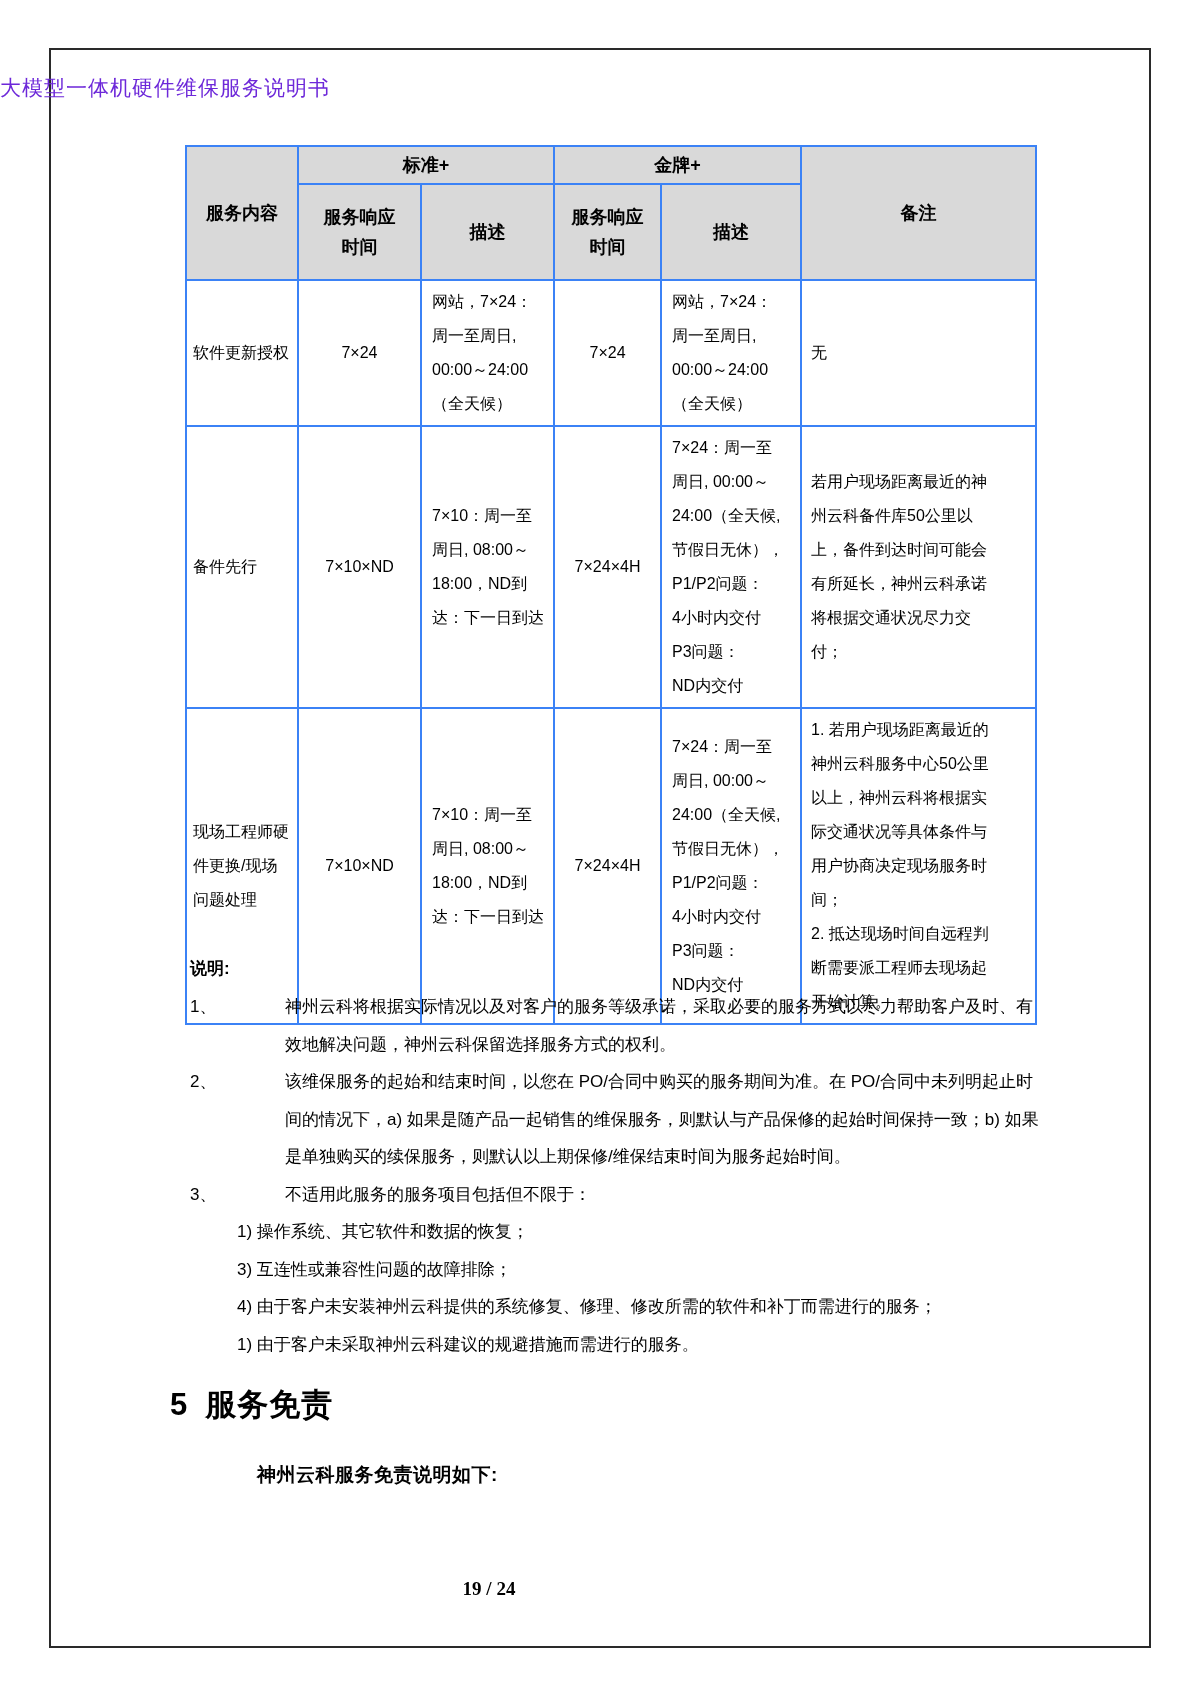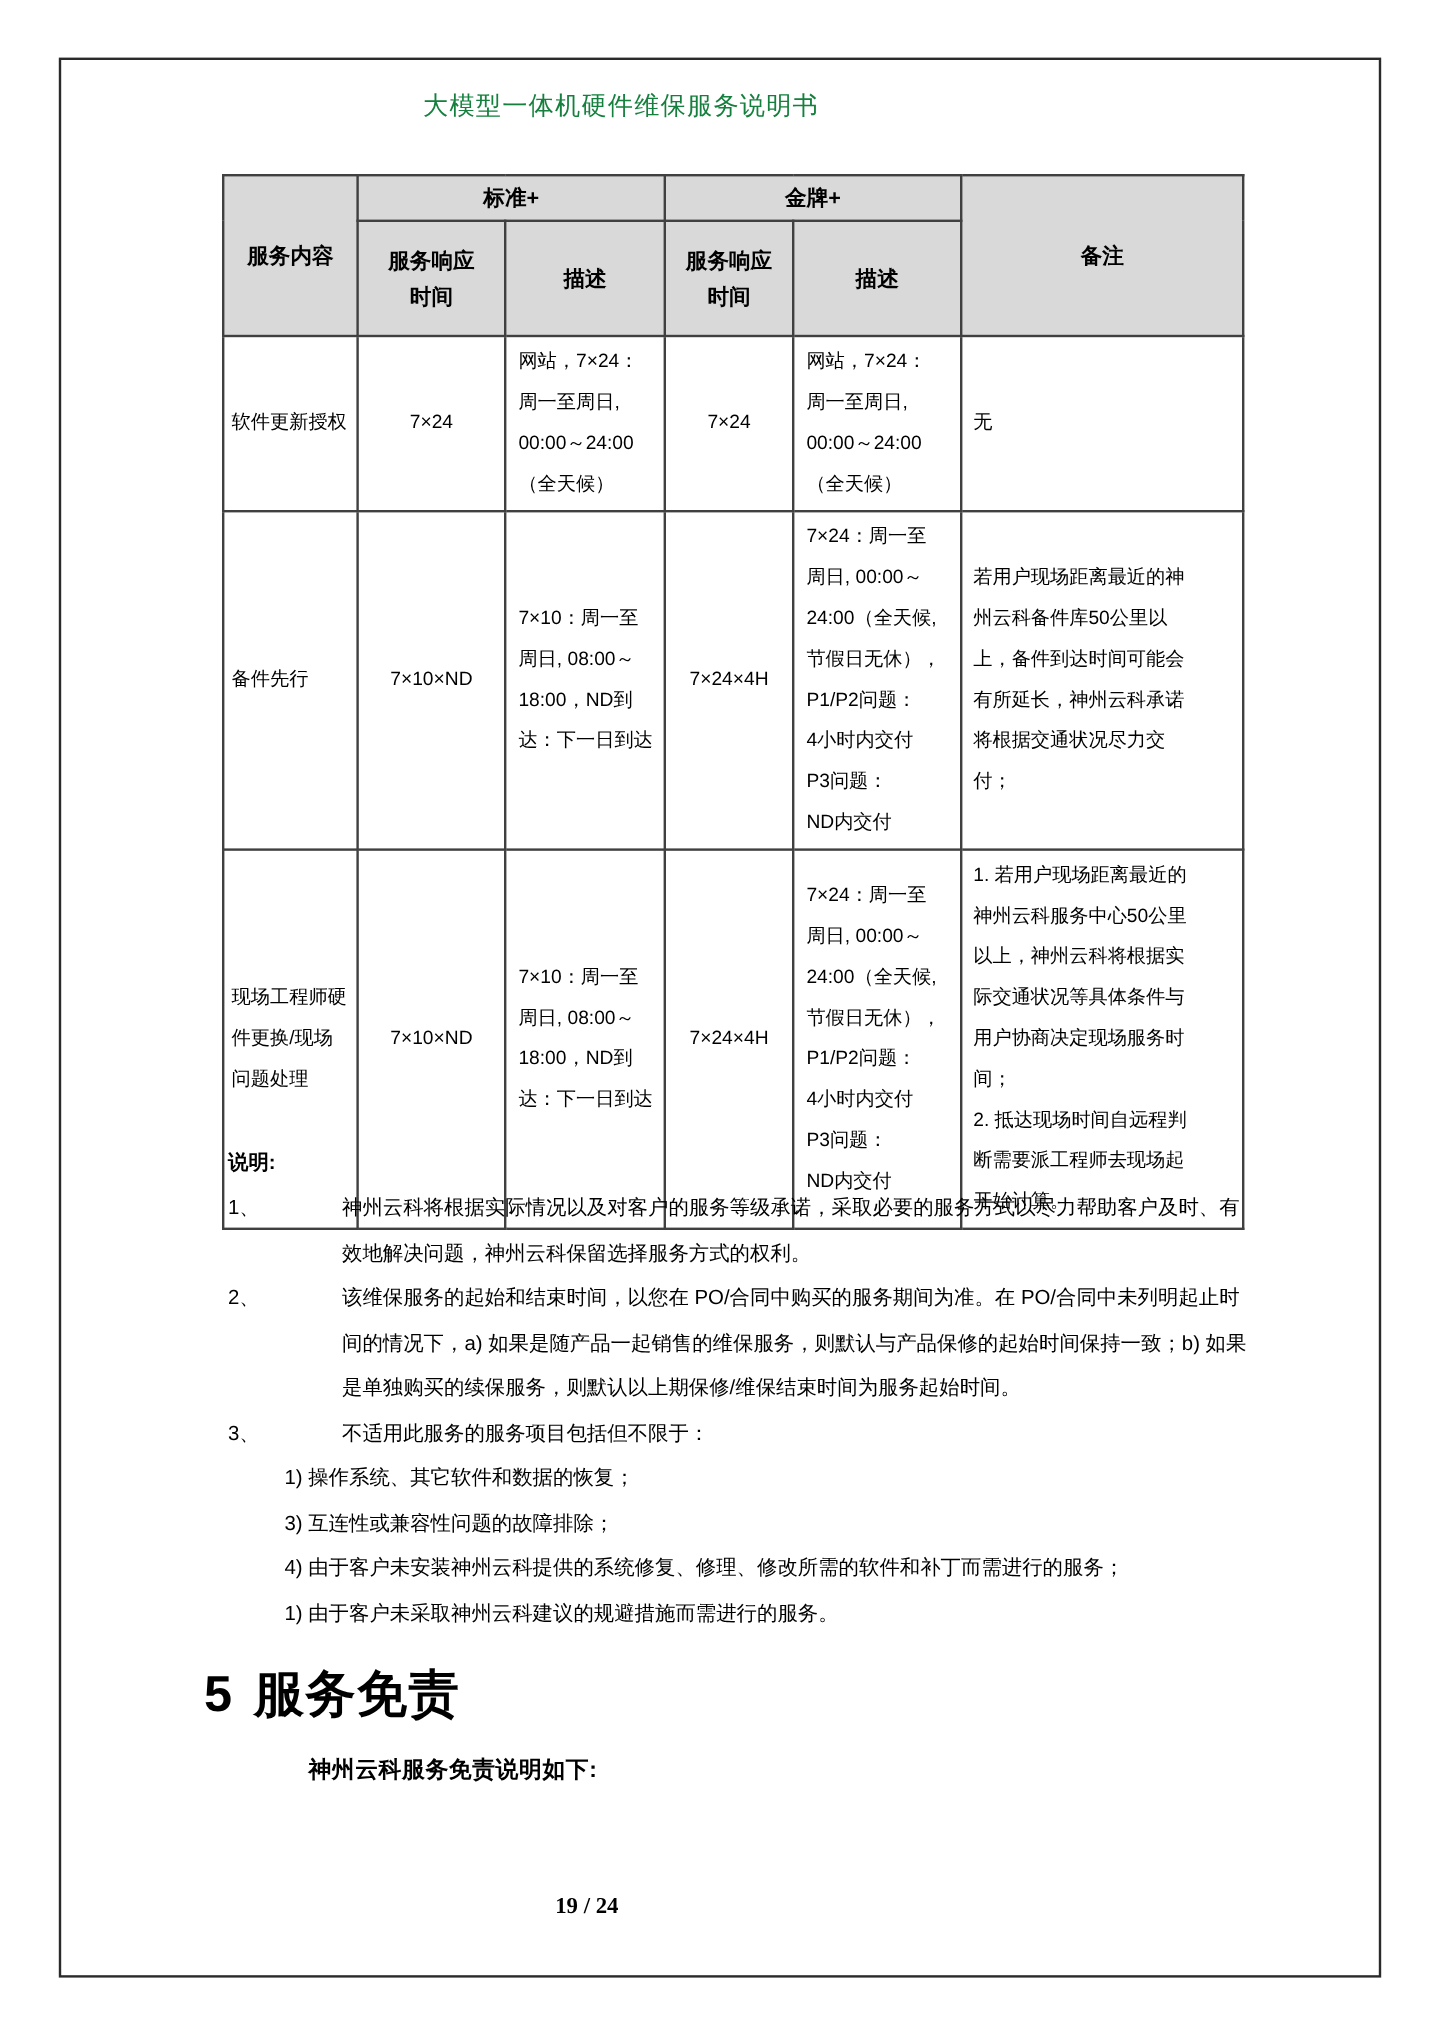--- a/index.html
+++ b/index.html
@@ -15,35 +15,35 @@
     position:absolute;
     left:49px; top:48px;
     width:1102px; height:1600px;
     border:2px solid #2a2a2a;
     box-sizing:border-box;
   }
   .doc-title {
     position:absolute;
     top:74px; left:0;
     width:1035px;
-    text-align:center;
+    text-align:left;
     font-family:"Liberation Serif", serif;
     font-size:21px;
-    color:#15803d;
+    color:#6d28d9;
     letter-spacing:1px;
   }
   table.svc-table {
     position:absolute;
     left:185px; top:145px;
     width:850px;
     border-collapse:collapse;
     table-layout:fixed;
   }
   .svc-table th, .svc-table td {
-    border:2px solid #404040;
+    border:2px solid #3b82f6;
     box-sizing:border-box;
     vertical-align:middle;
   }
   .svc-table th {
     background:#d9d9d9;
     font-size:18px;
     font-weight:bold;
     text-align:center;
     white-space:pre-line;
     line-height:30px;
@@ -82,21 +82,21 @@
     line-height:30px;
     margin-bottom:4px;
   }
   .note-item { display:flex; line-height:37.5px; }
   .note-num  { width:47px; flex:none; }
   .note-text { flex:1;margin-left:48px; }
   .sub-item  { padding-left:47px; line-height:37.5px; }
   .section-heading {
     position:absolute;
     left:170px; top:1384px;
-    font-size:42px;
+    font-size:31px;
     font-weight:bold;
     letter-spacing:1px;
   }
   .section-heading .sec-num { margin-right:18px; letter-spacing:0; }
   .section-intro {
     position:absolute;
     left:225px; top:1462px;
     font-size:19px;
     font-weight:bold;
     letter-spacing:0.5px;

